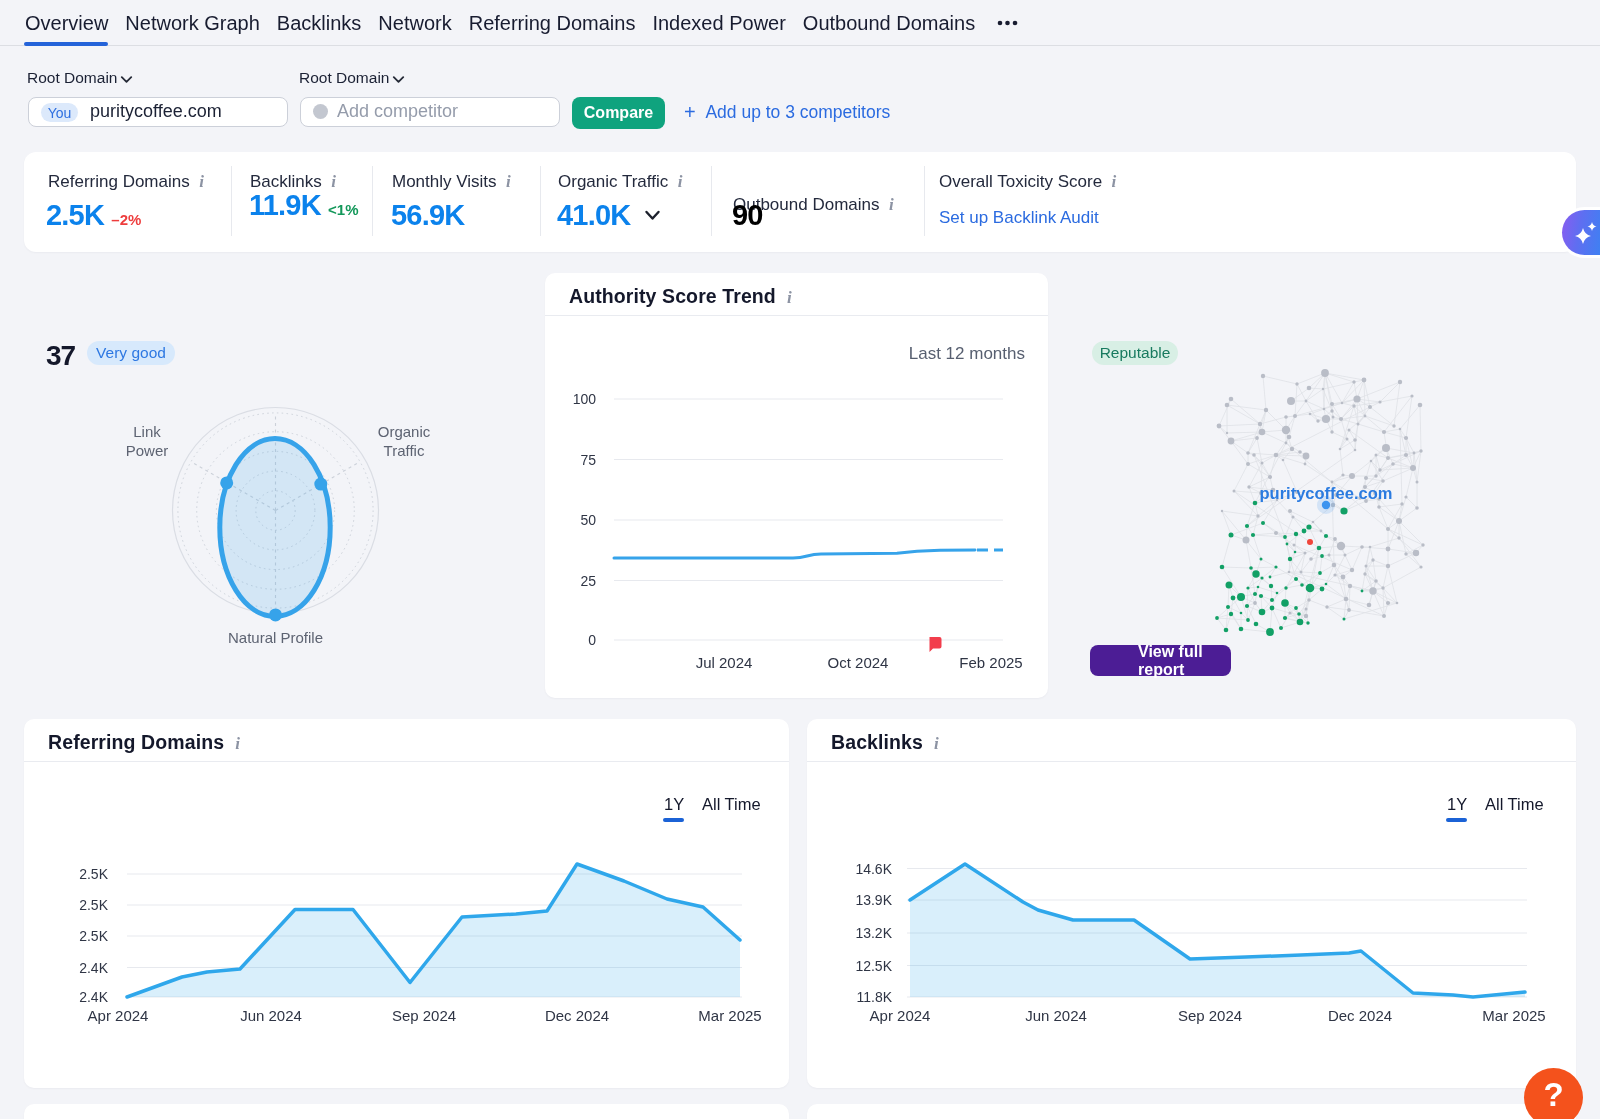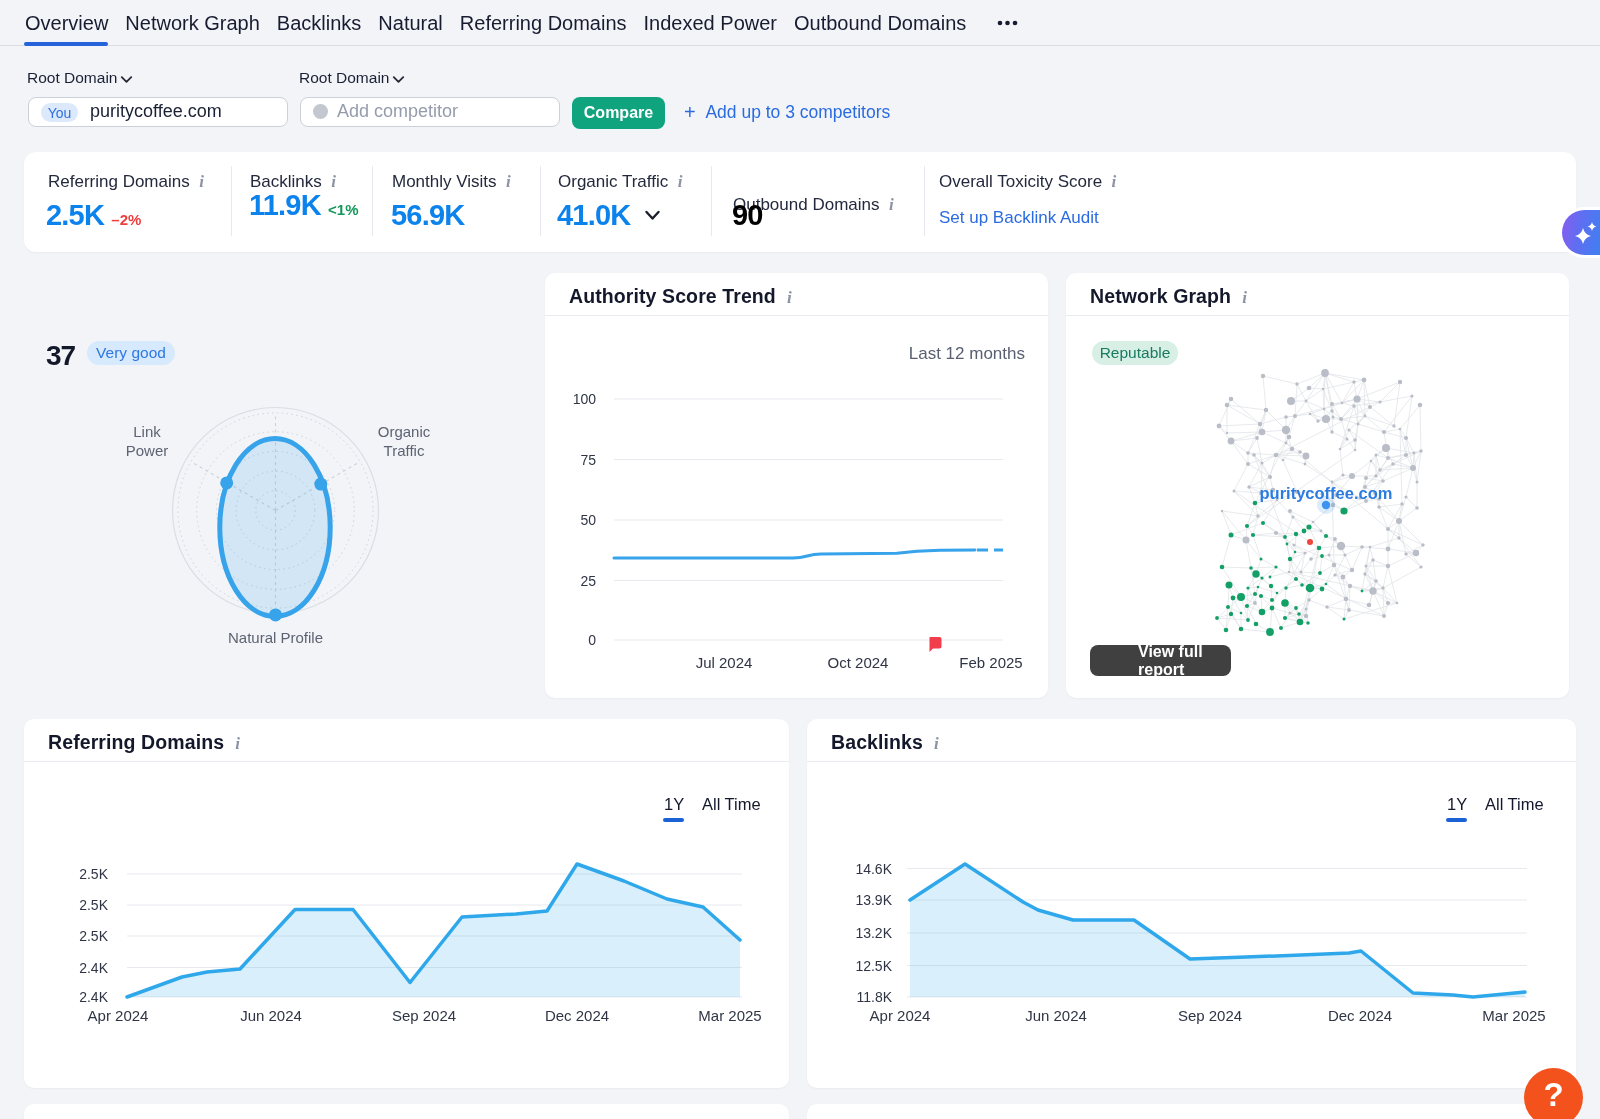--- a/index.html
+++ b/index.html
@@ -16,21 +16,21 @@
 </style>
 </head>
 <body>
 <div id="page">
 
   <div class="abs" style="left:0;top:0;width:1600px;height:46px;border-bottom:1px solid #dcdee3;"></div>
   <div class="abs" style="left:25px;top:12px;display:flex;gap:17px;font-size:20px;color:#181c30;white-space:nowrap;">
     <span style="font-weight:500;">Overview</span>
       <span>Network Graph</span>
       <span>Backlinks</span>
-      <span>Natural</span>
+      <span>Network</span>
       <span>Referring Domains</span>
       <span>Indexed Power</span>
       <span>Outbound Domains</span>
   </div>
   <svg class="abs" style="left:997px;top:18px;" width="26" height="10">
       <circle cx="3" cy="5" r="2.3" fill="#181c30"></circle>
       <circle cx="10.5" cy="5" r="2.3" fill="#181c30"></circle>
       <circle cx="18" cy="5" r="2.3" fill="#181c30"></circle>
     </svg>
   <div class="abs" style="left:24px;top:42px;width:84px;height:4px;background:#2463d9;border-radius:2px;"></div>
@@ -140,24 +140,20 @@
     <path d="M69 285 L248 285 C 262 285 262 281.2 276 281 L 352 280.2 L 372 278.2 L 395 277.3 L 430 277" fill="none" stroke="#36a3ea" stroke-width="3" stroke-linecap="round"></path>
     <line x1="432" y1="277" x2="458" y2="277" stroke="#36a3ea" stroke-width="3" stroke-dasharray="11,6" stroke-linecap="butt"></line>
     <path d="M384.5 364 h10 a2 2 0 0 1 2 2 v7.5 a2 2 0 0 1 -2 2 h-6.5 l-3.5 3.5 z" fill="#f23d4c"></path>
     <g class="xaxis" text-anchor="middle">
       <text x="179" y="395">Jul 2024</text>
       <text x="313" y="395">Oct 2024</text>
       <text x="446" y="395">Feb 2025</text>
     </g>
   </svg>
 
-  <div class="card" style="left:1066px;top:273px;width:503px;height:425px;">
-    <div class="chead"></div>
-    <div class="ctitle">Network Graph&nbsp;&nbsp;<span class="iic">i</span></div>
-  </div>
   <div class="abs pill" style="left:1092px;top:341px;width:86px;height:24px;background:#d8efe5;color:#187a5f;">Reputable</div>
   <svg class="abs" style="left:1066px;top:273px;" width="503" height="425" viewBox="1066 273 503 425">
     <g stroke="#dbdde2" stroke-width="0.8" opacity="0.8">
 <line x1="1325" y1="373" x2="1323" y2="389"></line>
 <line x1="1325" y1="373" x2="1324" y2="409"></line>
 <line x1="1325" y1="373" x2="1364" y2="380"></line>
 <line x1="1325" y1="373" x2="1297" y2="384"></line>
 <line x1="1325" y1="373" x2="1354" y2="382"></line>
 <line x1="1325" y1="373" x2="1332" y2="404"></line>
 <line x1="1325" y1="373" x2="1342" y2="403"></line>
@@ -883,21 +879,21 @@
 <circle cx="1287" cy="544" r="1.4" fill="#12a066"></circle>
 <circle cx="1322" cy="556" r="1.9" fill="#12a066"></circle>
 <circle cx="1326" cy="536" r="2.1" fill="#12a066"></circle>
 <circle cx="1344" cy="511" r="3.6" fill="#12a066"></circle>
 <circle cx="1309" cy="527" r="2.6" fill="#12a066"></circle>
 <circle cx="1310" cy="542" r="3.0" fill="#f0453a"></circle>
 <circle cx="1326" cy="505" r="9" fill="#4197ef" opacity="0.18"></circle>
 <circle cx="1326" cy="505" r="4.2" fill="#3d94ef"></circle>
   </svg>
   <div class="abs" style="left:1226px;top:484px;width:200px;text-align:center;font-size:16.5px;font-weight:bold;color:#2b7be0;">puritycoffee.com</div>
-  <div class="abs" style="left:1090px;top:645px;width:141px;height:31px;background:#404040;border-radius:8px;display:flex;align-items:center;justify-content:center;color:#fff;font-size:16px;font-weight:600;padding-left:48px;">View full report</div>
+  <div class="abs" style="left:1090px;top:645px;width:141px;height:31px;background:#4c1d95;border-radius:8px;display:flex;align-items:center;justify-content:center;color:#fff;font-size:16px;font-weight:600;padding-left:48px;">View full report</div>
 
   <div class="card" style="left:24px;top:719px;width:765px;height:369px;">
     <div class="chead"></div>
     <div class="ctitle">Referring Domains&nbsp;&nbsp;<span class="iic">i</span></div>
   </div>
   <div class="abs" style="left:664px;top:795px;font-size:16.5px;color:#14182b;">1Y</div>
   <div class="abs" style="left:663px;top:818px;width:21px;height:4px;background:#1b62d6;border-radius:2px;"></div>
   <div class="abs" style="left:702px;top:795px;font-size:16.5px;color:#14182b;">All Time</div>
   <svg class="abs" style="left:24px;top:719px;" width="765" height="369" viewBox="0 0 765 369">
     <g stroke="#e7e9ee" stroke-width="1">

